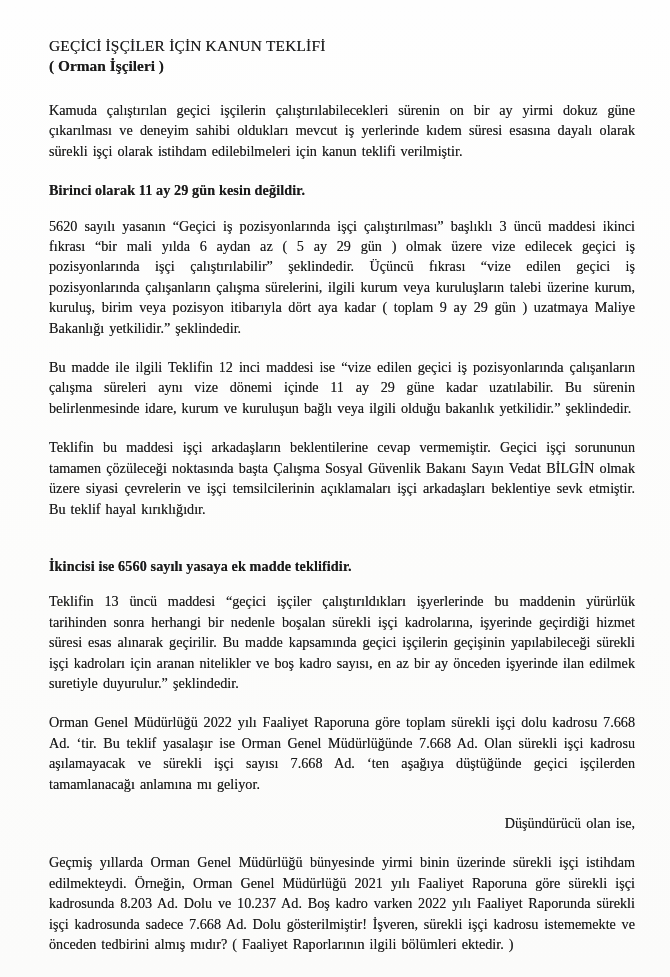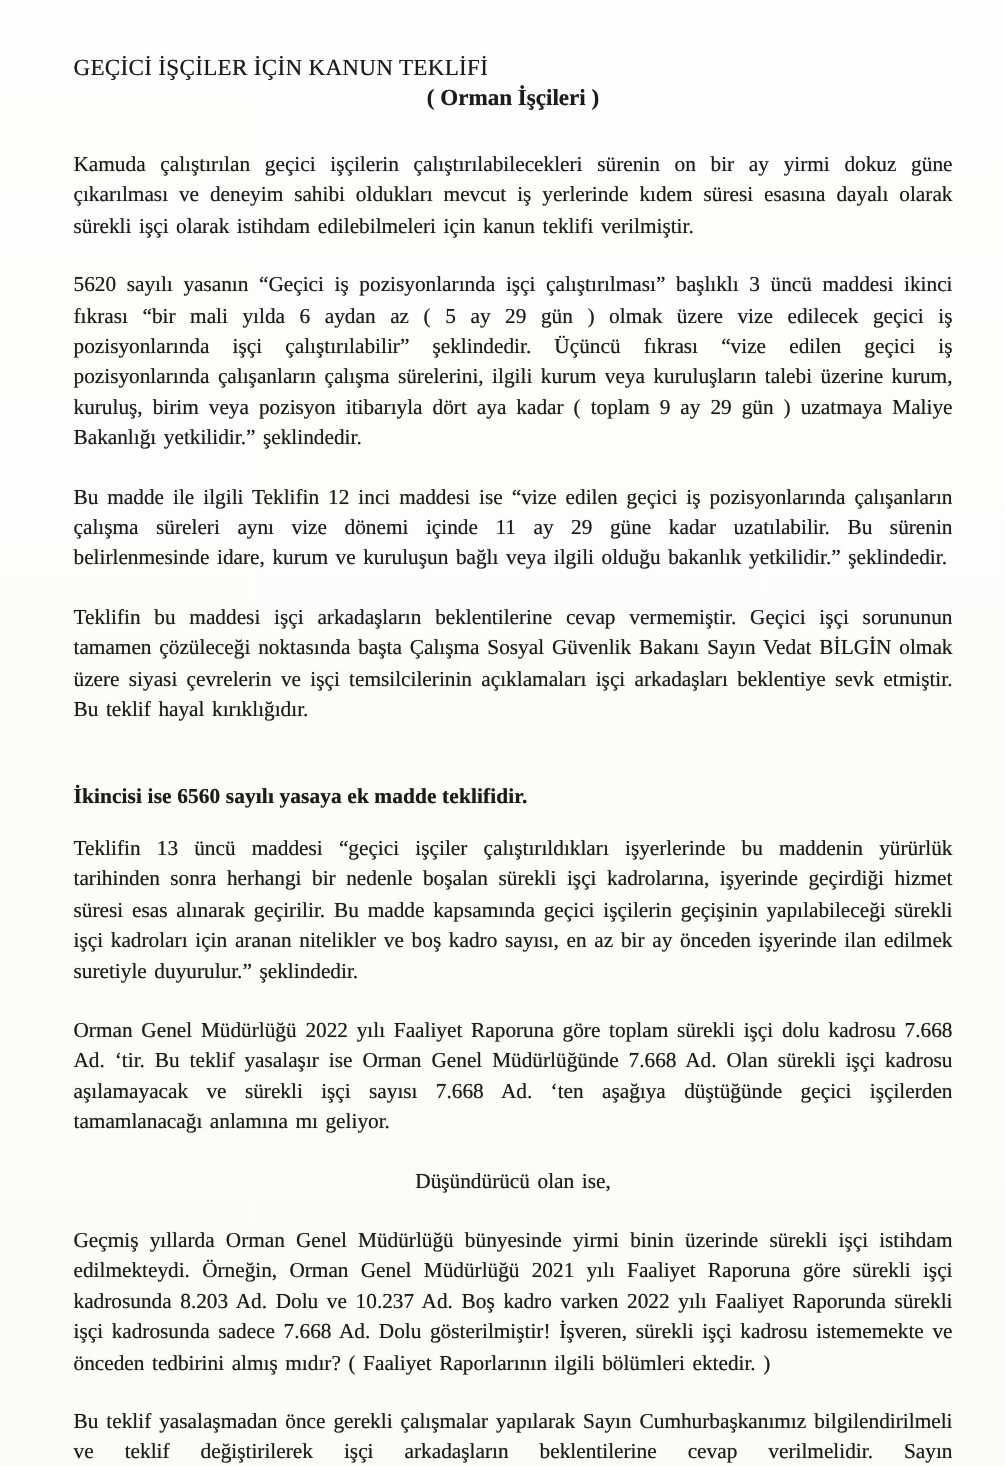--- a/index.html
+++ b/index.html
@@ -30,48 +30,48 @@
     font-weight: normal;
     font-size: 15.4px;
     line-height: 19.5px;
     letter-spacing: 0.2px;
   }
   .doc-subtitle {
     font-weight: bold;
     font-size: 15.4px;
     line-height: 19.5px;
     margin-bottom: 25px;
-    text-align: center;
   }
   .para {
     text-align: justify;
     margin: 15px 0 19px 0;
     word-spacing: 1.5px;
   }
   .subhead {
     font-weight: bold;
     margin: 0 0 14px 0;
     letter-spacing: 0.1px;
   }
   .subhead.spaced {
     margin-top: 37px;
   }
   .para.short {
-    text-align: center;
+    text-align: right;
   }
 </style>
 </head>
 <body>
 
 <div class="page">
   <div class="doc-title">GEÇİCİ İŞÇİLER İÇİN KANUN TEKLİFİ</div>
   <div class="doc-subtitle">( Orman İşçileri )</div>
 
   <p class="para">Kamuda çalıştırılan geçici işçilerin çalıştırılabilecekleri sürenin on bir ay yirmi dokuz güne çıkarılması ve deneyim sahibi oldukları mevcut iş yerlerinde kıdem süresi esasına dayalı olarak sürekli işçi olarak istihdam edilebilmeleri için kanun teklifi verilmiştir.</p>
 
+  <p class="subhead">Birinci olarak 11 ay 29 gün kesin değildir.</p>
 
   <p class="para">5620 sayılı yasanın “Geçici iş pozisyonlarında işçi çalıştırılması” başlıklı 3 üncü maddesi ikinci fıkrası “bir mali yılda 6 aydan az ( 5 ay 29 gün ) olmak üzere vize edilecek geçici iş pozisyonlarında işçi çalıştırılabilir” şeklindedir. Üçüncü fıkrası “vize edilen geçici iş pozisyonlarında çalışanların çalışma sürelerini, ilgili kurum veya kuruluşların talebi üzerine kurum, kuruluş, birim veya pozisyon itibarıyla dört aya kadar ( toplam 9 ay 29 gün ) uzatmaya Maliye Bakanlığı yetkilidir.” şeklindedir.</p>
 
   <p class="para">Bu madde ile ilgili Teklifin 12 inci maddesi ise “vize edilen geçici iş pozisyonlarında çalışanların çalışma süreleri aynı vize dönemi içinde 11 ay 29 güne kadar uzatılabilir. Bu sürenin belirlenmesinde idare, kurum ve kuruluşun bağlı veya ilgili olduğu bakanlık yetkilidir.” şeklindedir.</p>
 
   <p class="para">Teklifin bu maddesi işçi arkadaşların beklentilerine cevap vermemiştir. Geçici işçi sorununun tamamen çözüleceği noktasında başta Çalışma Sosyal Güvenlik Bakanı Sayın Vedat BİLGİN olmak üzere siyasi çevrelerin ve işçi temsilcilerinin açıklamaları işçi arkadaşları beklentiye sevk etmiştir. Bu teklif hayal kırıklığıdır.</p>
 
   <p class="subhead spaced">İkincisi ise 6560 sayılı yasaya ek madde teklifidir.</p>
 
   <p class="para">Teklifin 13 üncü maddesi “geçici işçiler çalıştırıldıkları işyerlerinde bu maddenin yürürlük tarihinden sonra herhangi bir nedenle boşalan sürekli işçi kadrolarına, işyerinde geçirdiği hizmet süresi esas alınarak geçirilir. Bu madde kapsamında geçici işçilerin geçişinin yapılabileceği sürekli işçi kadroları için aranan nitelikler ve boş kadro sayısı, en az bir ay önceden işyerinde ilan edilmek suretiyle duyurulur.” şeklindedir.</p>

